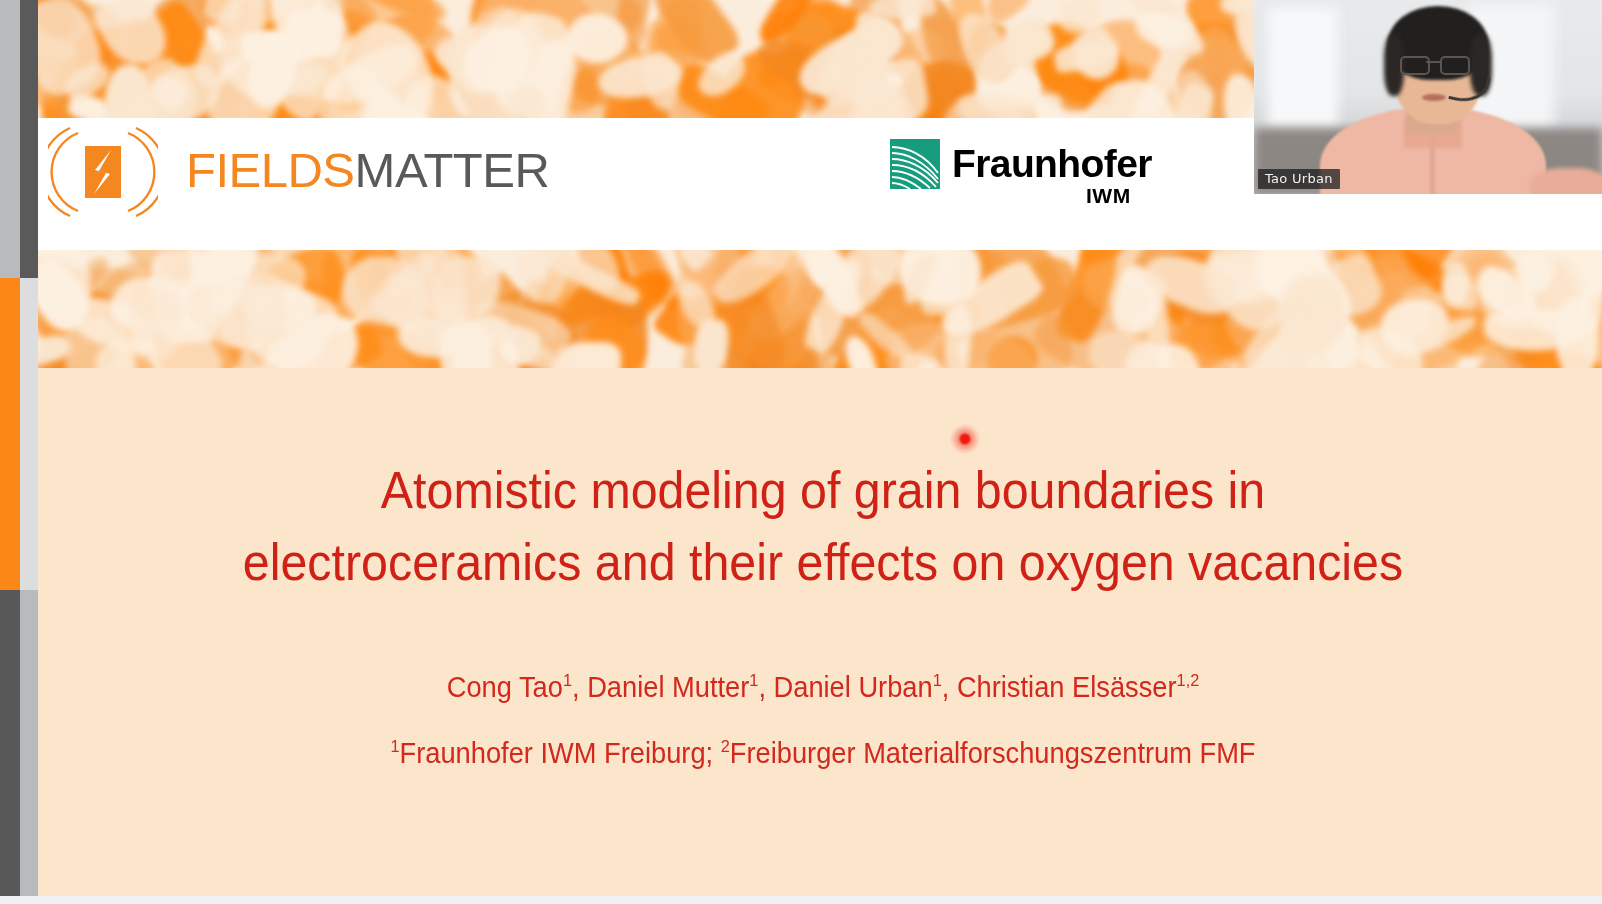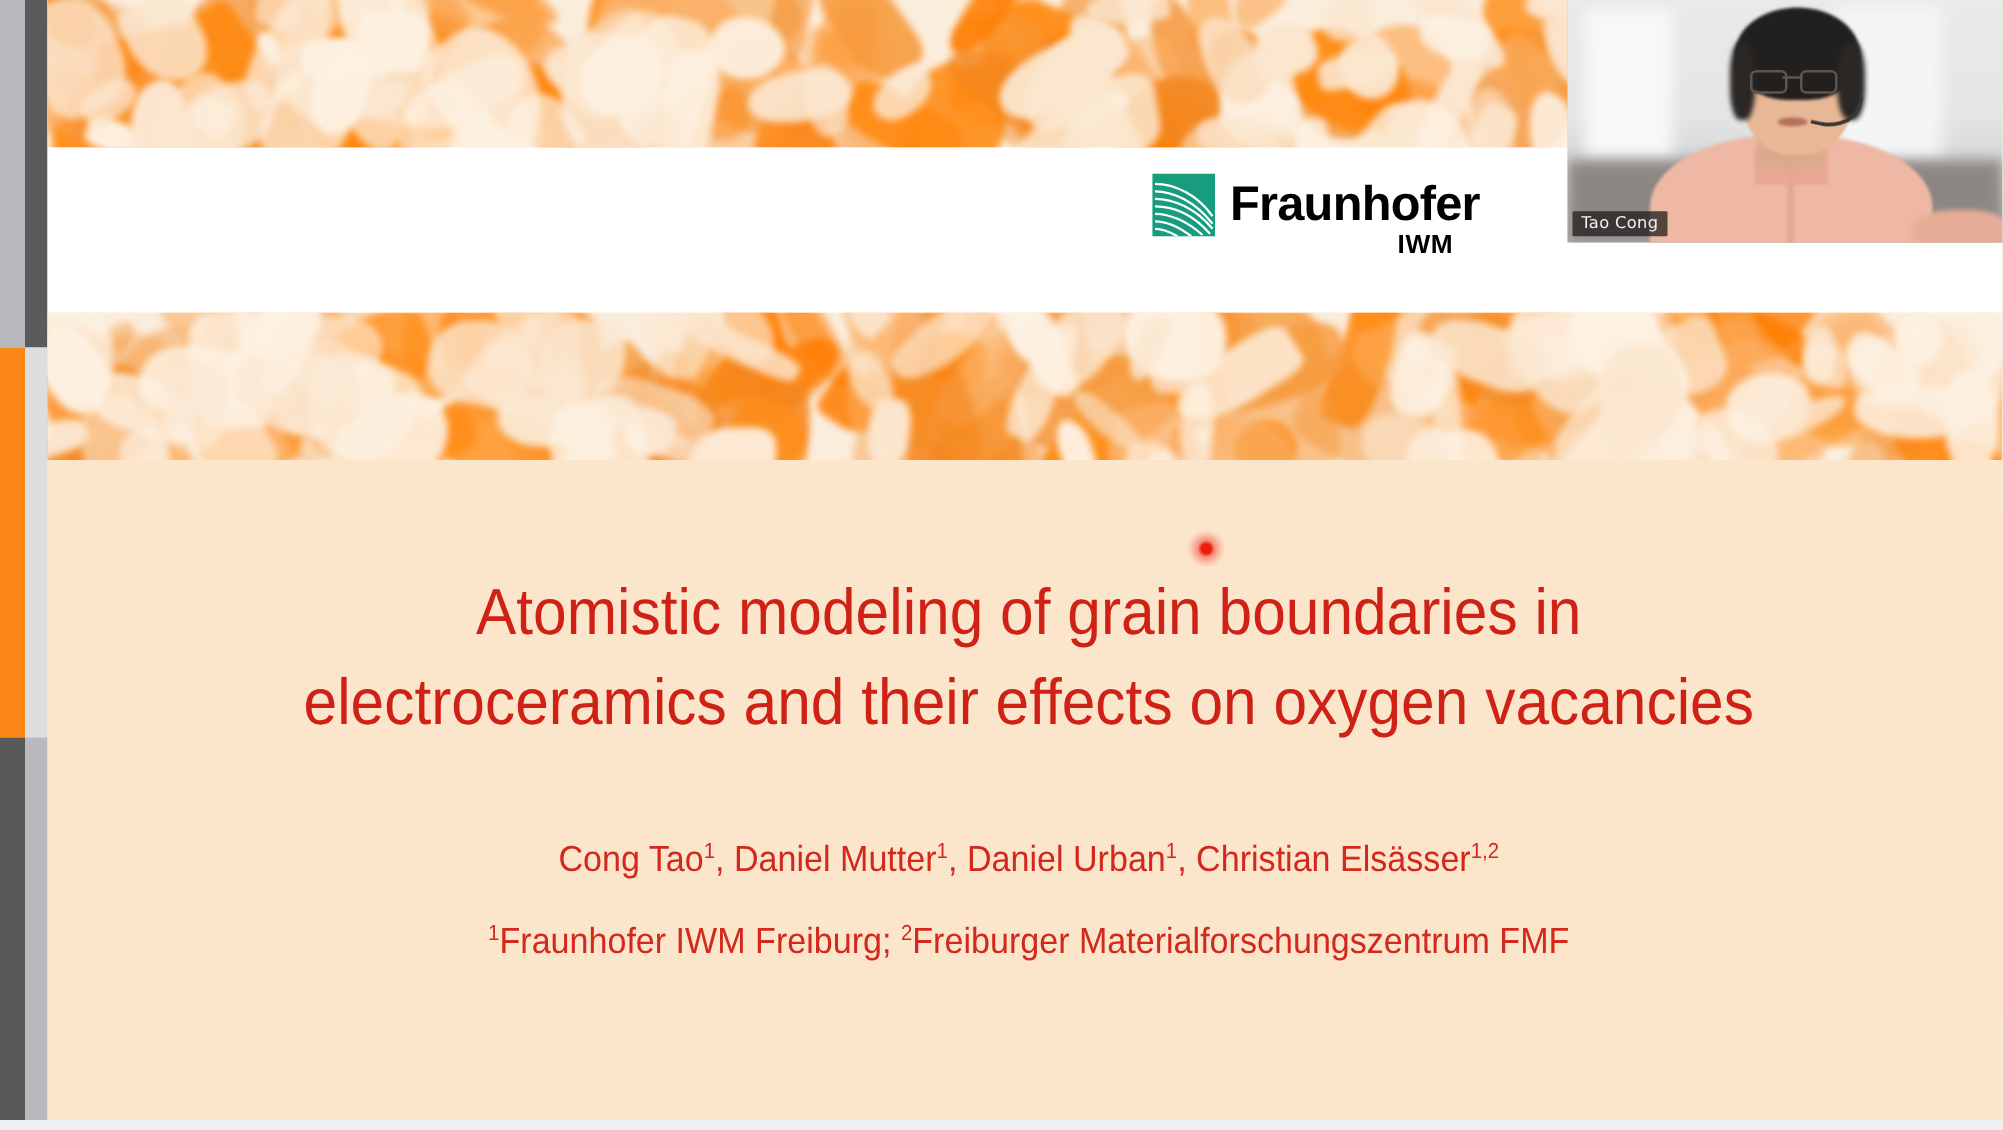--- a/index.html
+++ b/index.html
@@ -33,21 +33,21 @@
   .fm-logo{position:absolute;left:10px;top:8px;width:480px;height:110px;}
   .fm-arcs{position:absolute;left:0;top:0;width:110px;height:92px;}
   .fm-word{position:absolute;left:138px;top:16px;font-size:49px;letter-spacing:-0.5px;white-space:nowrap;}
   .fm-word .fields{color:#f4871f;font-weight:400;}
   .fm-word .matter{color:#58595b;font-weight:400;}
 
   
   .dfg{position:absolute;left:744px;top:24px;font-size:52px;font-weight:bold;color:#2a5aa8;letter-spacing:-2px;font-family:"Liberation Sans",sans-serif;}
 
   
-  .fh{position:absolute;left:884px;top:18px;width:220px;height:90px;}
+  .fh{position:absolute;left:852px;top:18px;width:220px;height:90px;}
   .fh-sq{position:absolute;left:0;top:3px;width:50px;height:50px;background:#179c7d;overflow:hidden;}
   .fh-name{position:absolute;left:62px;top:6px;font-size:39px;font-weight:bold;color:#000;letter-spacing:-0.6px;}
   .fh-sub{position:absolute;left:196px;top:48px;font-size:21px;font-weight:bold;color:#000;letter-spacing:0.5px;}
 
   
   .slide-title{position:absolute;left:90px;top:455px;width:1390px;text-align:center;color:#cf2116;
     font-size:52px;line-height:1.38;font-family:"Liberation Sans Narrow","Liberation Sans",sans-serif;
     font-stretch:condensed;transform:scaleX(.93);transform-origin:50% 50%;}
 
   .authors{position:absolute;left:90px;top:670px;width:1390px;text-align:center;color:#d2281d;
@@ -587,20 +587,33 @@
         <div class="blob" style="width: 86.6132px; height: 77.8488px; left: 398.384px; top: 71.9766px; background: rgb(253, 241, 226); opacity: 0.85; transform: rotate(84.1deg); border-radius: 37.7343% 26.9912% 55.4327% 40.4973%;"></div>
         <div class="blob" style="width: 33.5441px; height: 46.8658px; left: 867.738px; top: 97.5852px; background: rgb(253, 241, 226); opacity: 0.67; transform: rotate(-51.7deg); border-radius: 40.9208% 64.7584% 28.861% 46.9631%;"></div>
         <div class="blob" style="width: 100.163px; height: 39.5701px; left: 434.011px; top: 56.8796px; background: rgb(251, 231, 208); opacity: 0.6; transform: rotate(19.7deg); border-radius: 56.1315% 39.3956% 28.8197% 62.2124%;"></div>
         <div class="blob" style="width: 71.7346px; height: 69.1962px; left: 1216.33px; top: -16.9984px; background: rgb(253, 241, 226); opacity: 1; transform: rotate(-51.2deg); border-radius: 54.817% 63.0939% 47.1296% 63.2512%;"></div>
         <div class="blob" style="width: 93.451px; height: 47.0527px; left: 1105.21px; top: 9.61179px; background: rgb(251, 231, 208); opacity: 0.86; transform: rotate(19.6deg); border-radius: 45.4649% 29.5263% 34.8712% 47.4563%;"></div>
         <div class="blob" style="width: 77.9848px; height: 66.9668px; left: 1235.06px; top: 30.0003px; background: rgb(251, 231, 208); opacity: 0.87; transform: rotate(89.1deg); border-radius: 45.8222% 52.736% 57.9394% 54.7966%;"></div>
       </div>
 
     <div class="logoband">
 
+      <div class="fm-logo">
+        <svg class="fm-arcs" viewBox="0 0 110 92">
+          <path d="M30 7 A 42 42 0 0 0 30 85" fill="none" stroke="#f4871f" stroke-width="2.4"></path>
+          <path d="M22 2 A 48 48 0 0 0 22 90" fill="none" stroke="#f4871f" stroke-width="2.4"></path>
+          <path d="M80 7 A 42 42 0 0 1 80 85" fill="none" stroke="#f4871f" stroke-width="2.4"></path>
+          <path d="M88 2 A 48 48 0 0 1 88 90" fill="none" stroke="#f4871f" stroke-width="2.4"></path>
+          <rect x="37" y="20" width="36" height="52" fill="#f4871f"></rect>
+          <path d="M63 24 L47 44 L58 47 L46 68 L62 48 L51 45 Z" fill="#ffffff"></path>
+        </svg>
+        <div class="fm-word">
+          <span class="fields">FIELDS</span><span class="matter">MATTER</span>
+        </div>
+      </div>
 
 
       <div class="fh">
         <div class="fh-sq">
           <svg width="50" height="50" viewBox="0 0 50 50">
             <rect width="50" height="50" fill="#179c7d"></rect>
             <g stroke="#ffffff" stroke-width="1.8" fill="none">
               <path d="M2 14 C 16 14, 34 22, 48 40"></path>
               <path d="M2 20 C 16 20, 34 27, 48 44"></path>
               <path d="M2 26 C 16 26, 32 32, 46 48"></path>
@@ -640,17 +653,17 @@
     <div class="wc-head"></div>
     <div class="wc-hair"></div>
     <div class="wc-hair2"></div>
     <div class="wc-hair3"></div>
     <div class="wc-gl l"></div>
     <div class="wc-gl r"></div>
     <div class="wc-glbridge"></div>
     <div class="wc-mouth"></div>
     <div class="wc-boom"></div>
     <div class="wc-arm"></div>
-    <div class="wc-name">Tao Cong</div>
+    <div class="wc-name">Tao Urban</div>
   </div>
 
   <div class="bottom-strip"></div>
 </div>
 
 </body></html>

